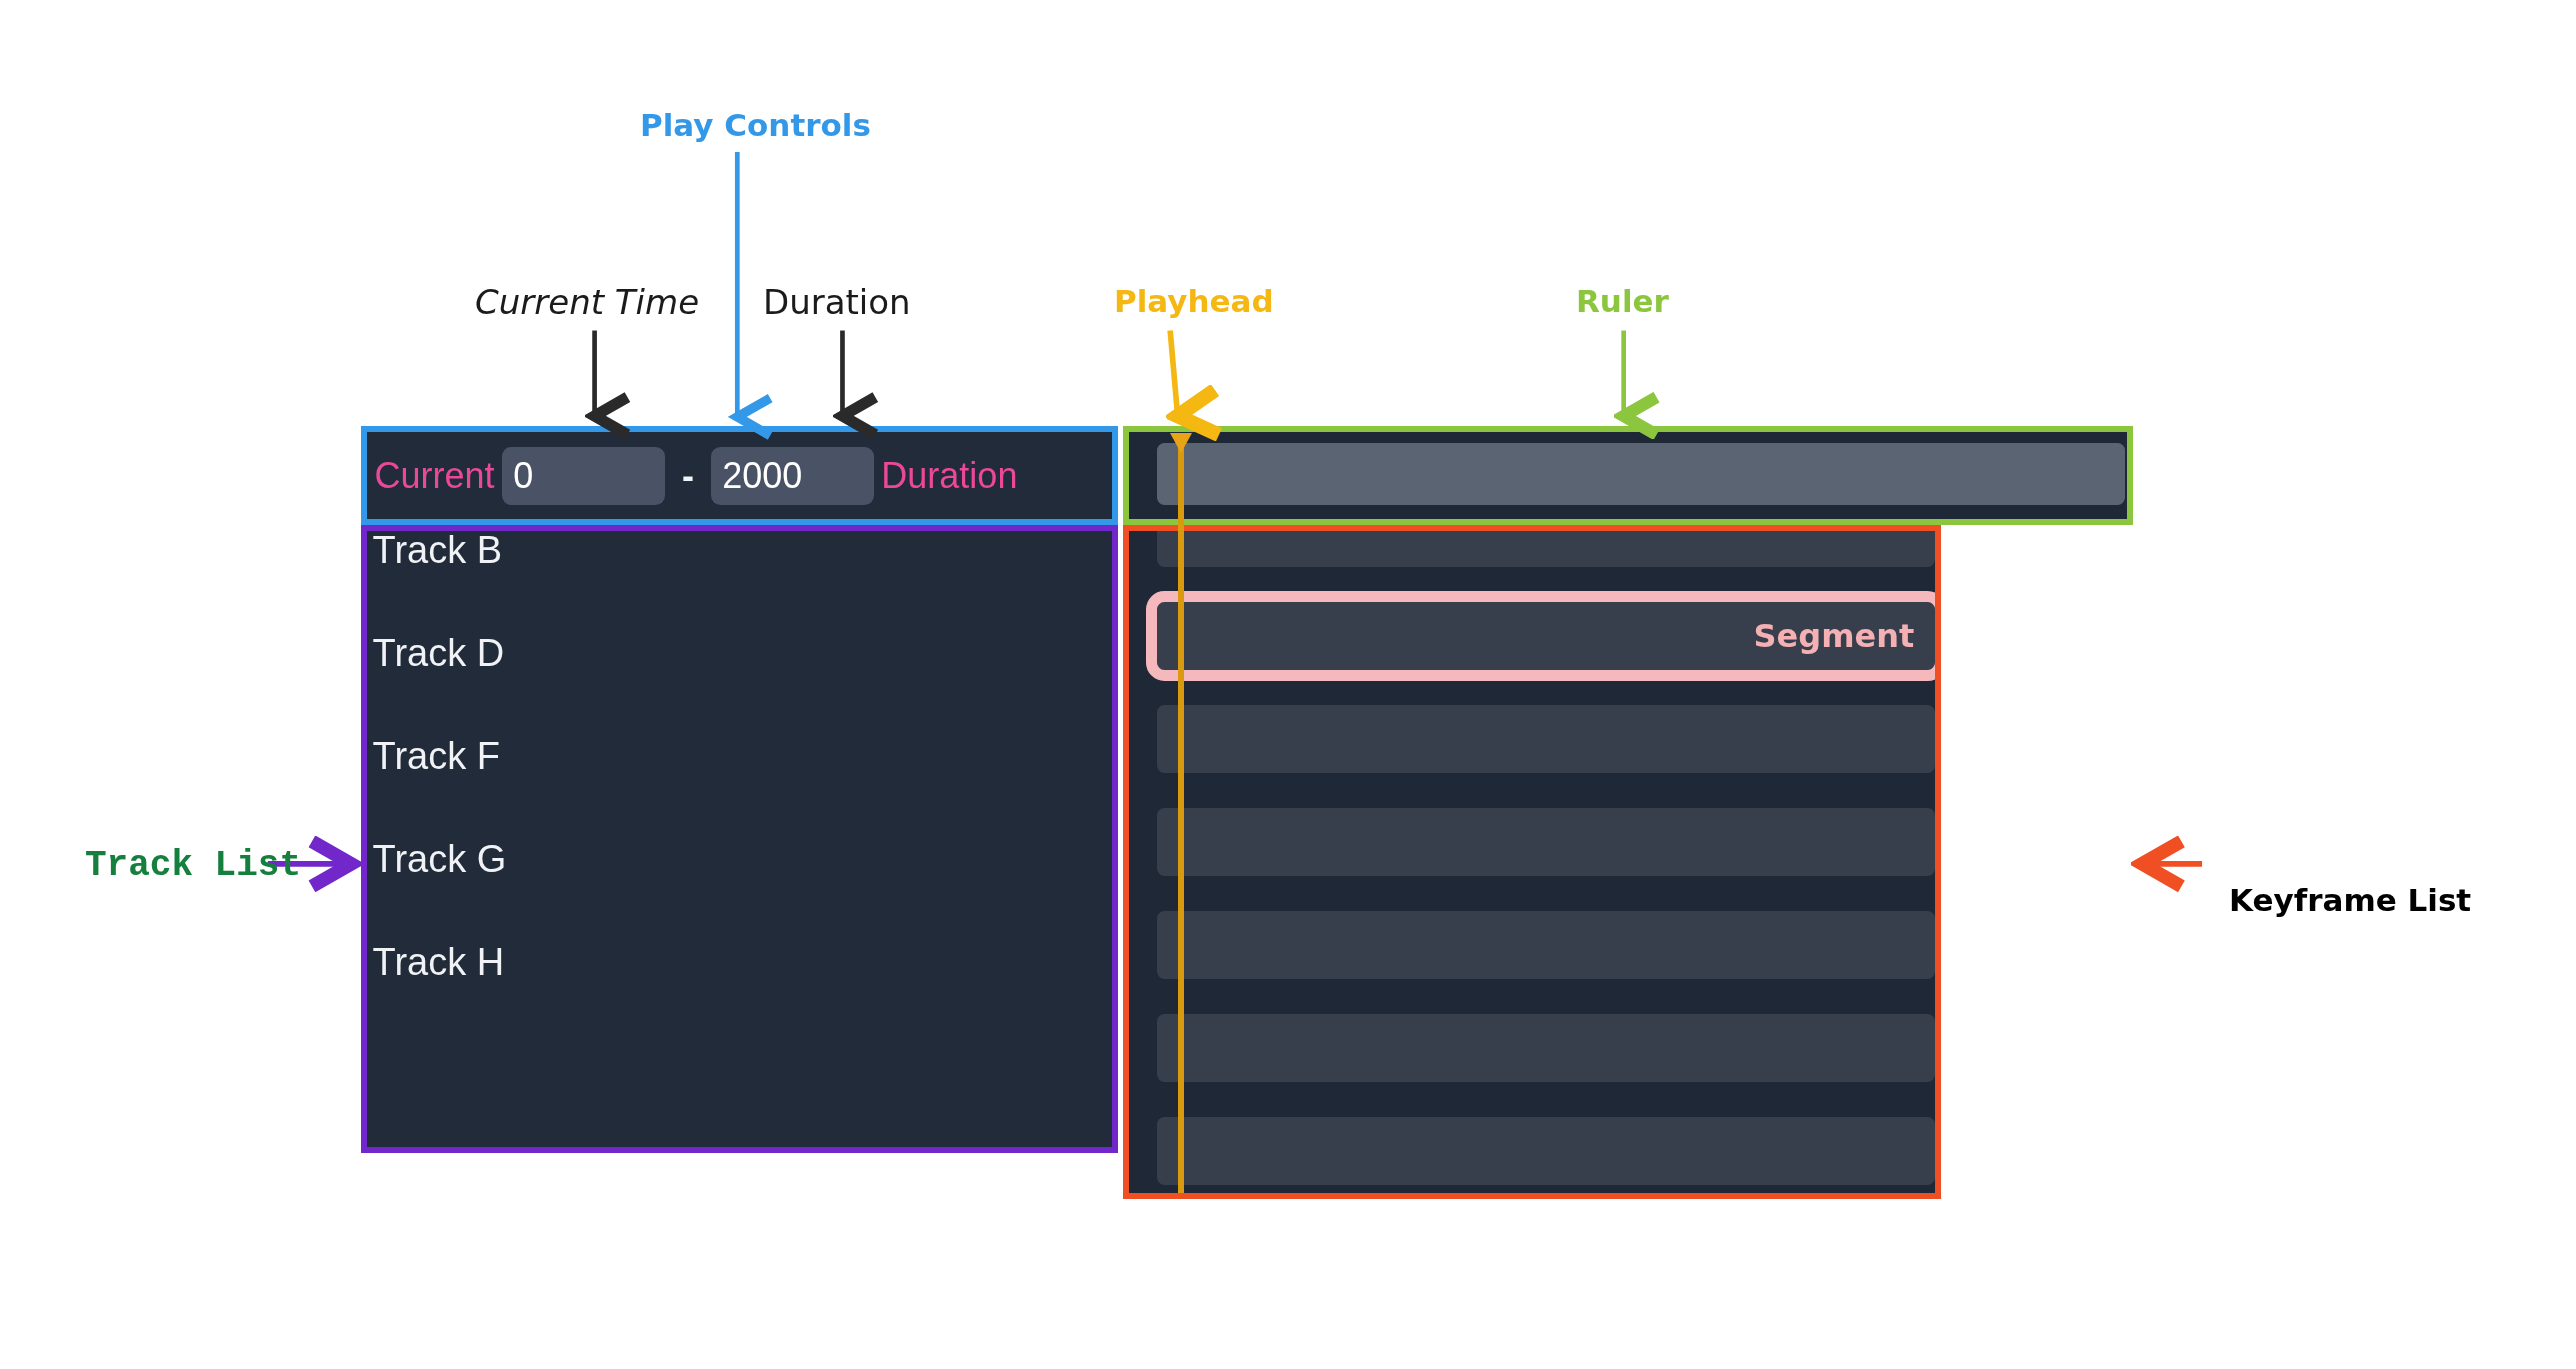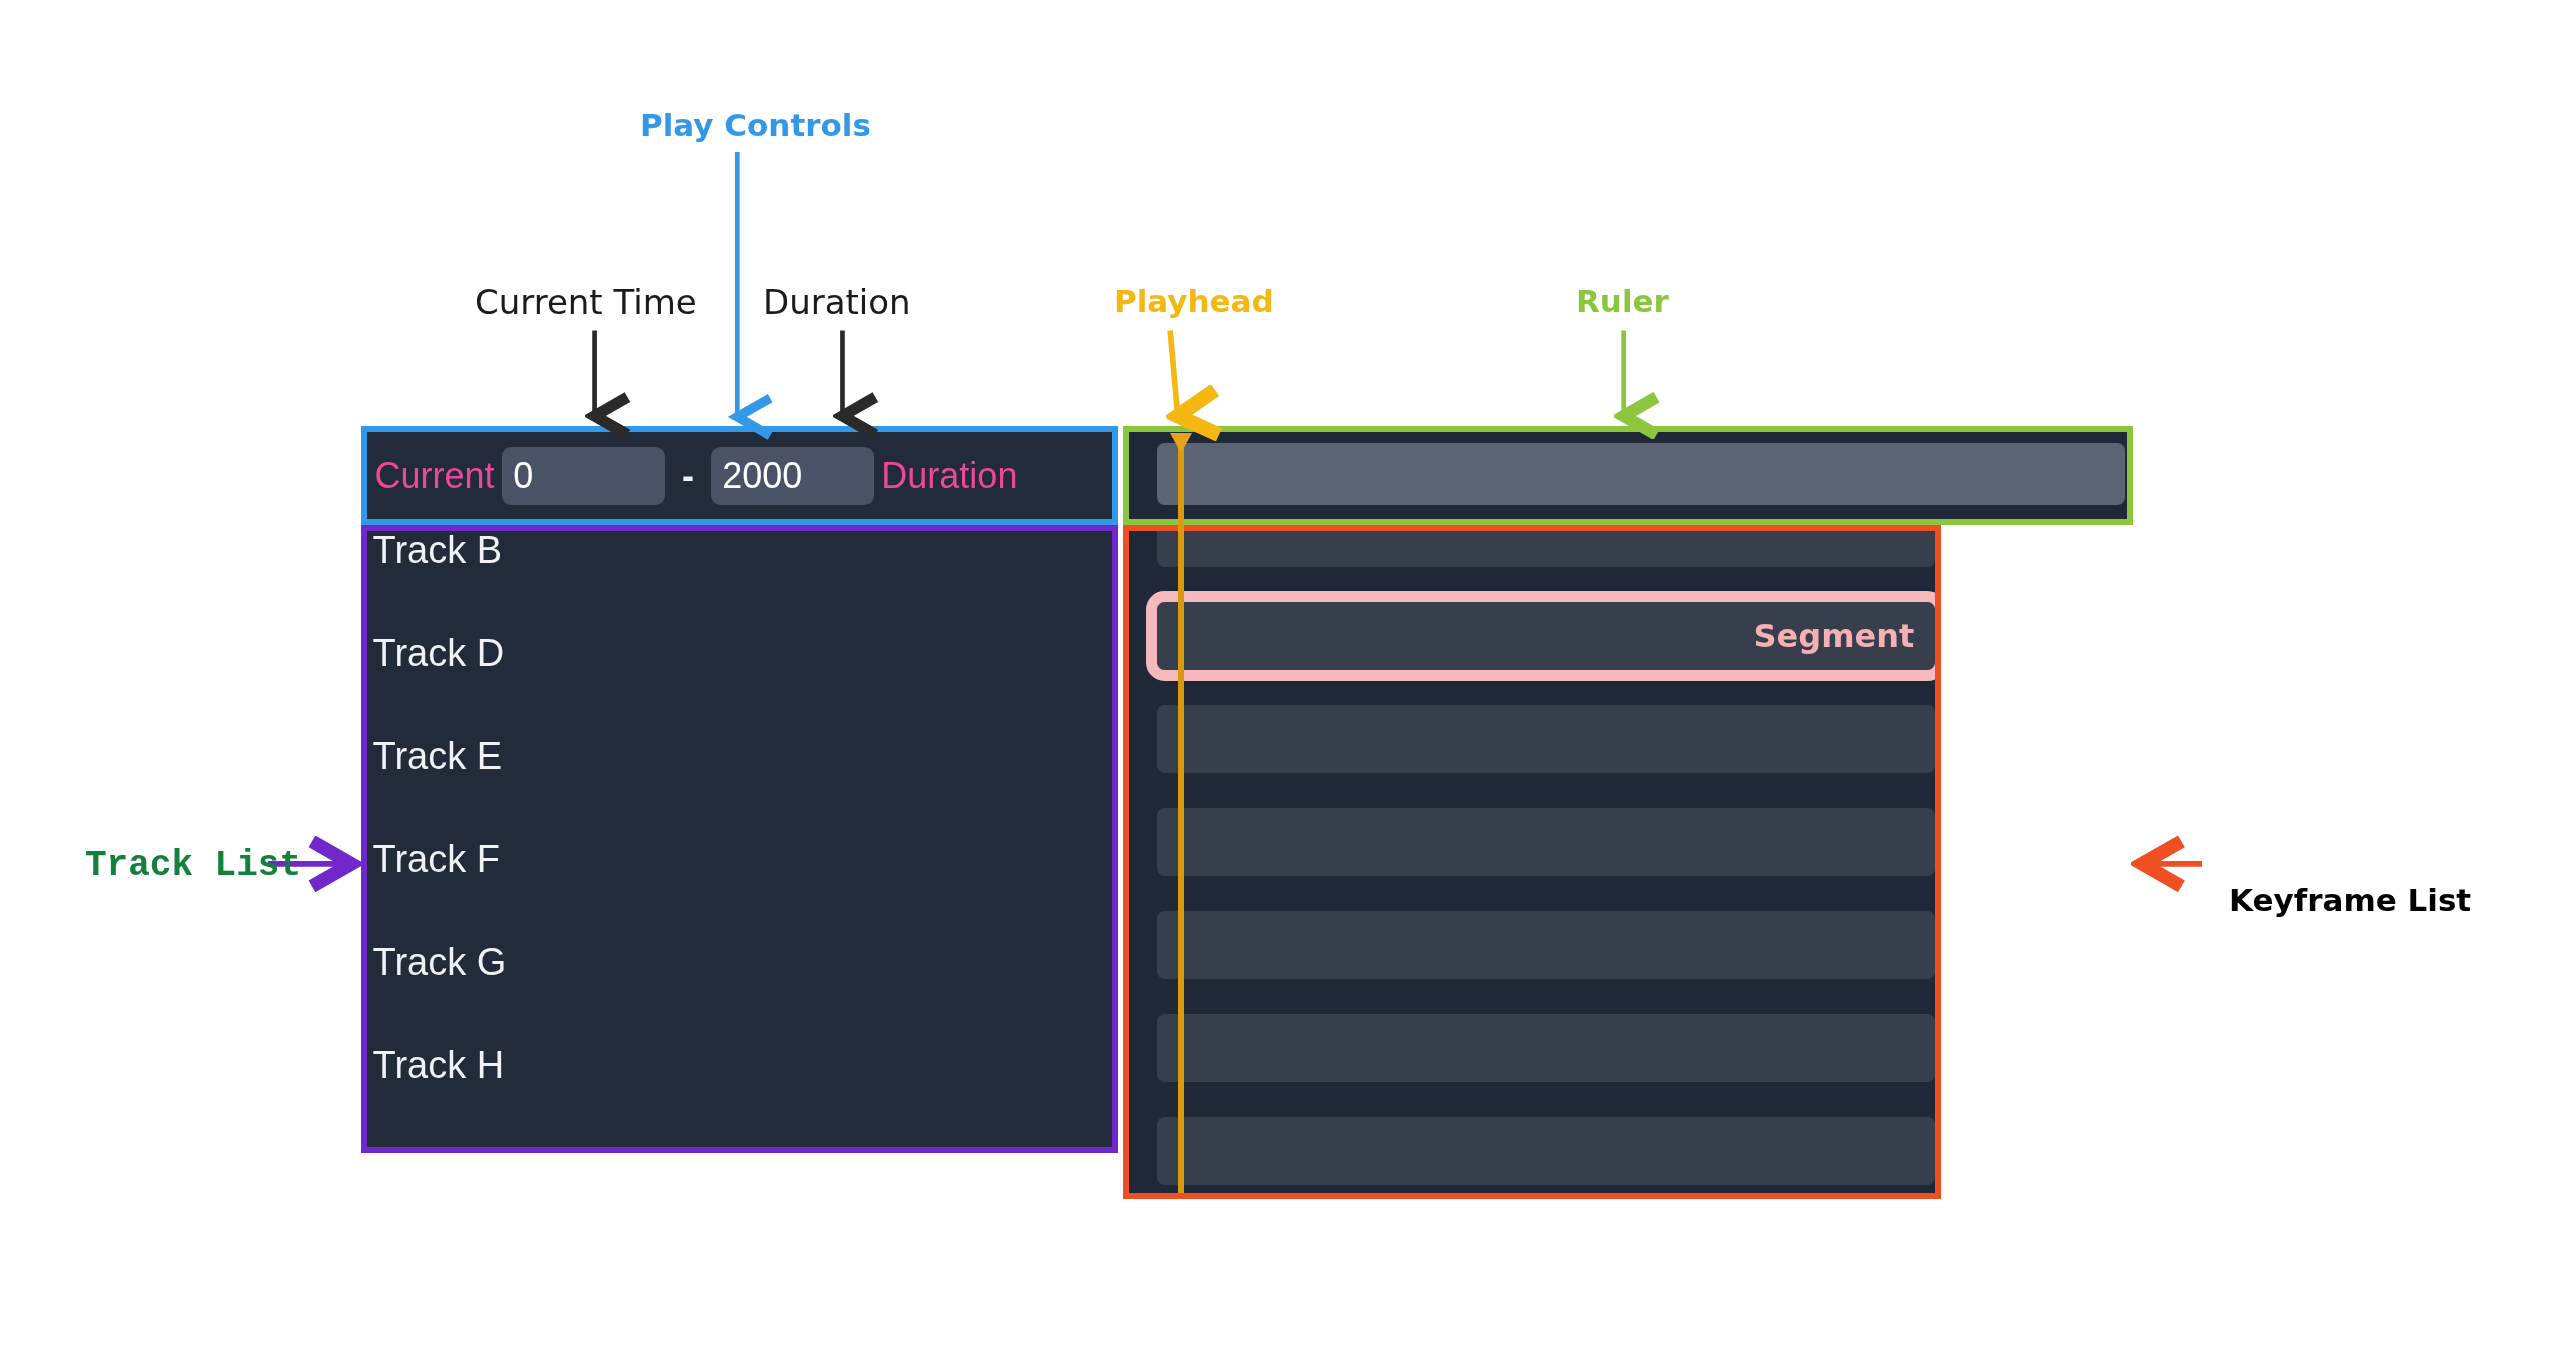--- a/index.html
+++ b/index.html
@@ -218,23 +218,20 @@
 
 <div id="track-list">
   <div id="track-list-scroll">
     <div class="track-row">
       <span class="track-name">Track B</span>
     </div>
     <div class="track-row">
       <span class="track-name">Track D</span>
     </div>
     <div class="track-row">
-      <span class="track-name">Track E</span>
-    </div>
-    <div class="track-row">
       <span class="track-name">Track F</span>
     </div>
     <div class="track-row">
       <span class="track-name">Track G</span>
     </div>
     <div class="track-row">
       <span class="track-name">Track H</span>
     </div>
   </div>
 </div>
@@ -303,20 +300,20 @@
 
   <line x1="1729" y1="352" x2="1729" y2="443" stroke="#8cc63e" stroke-width="5" marker-end="url(#ah-green)"></line>
 
   <line x1="285" y1="920" x2="374" y2="920" stroke="#7127c9" stroke-width="6" marker-end="url(#ah-purple)"></line>
 
   <line x1="2345" y1="920" x2="2281" y2="920" stroke="#f04e23" stroke-width="6" marker-end="url(#ah-red)"></line>
 </svg>
 
 <div id="anno-labels">
     <div class="anno-label" style="left: 613px; top: 110px; font-size: 31px; color: rgb(52, 152, 232); margin-left: 27px;">Play Controls</div>
-    <div class="anno-label plain" style="left: 475px; top: 285px; font-size: 34px;">Current Time</div>
+    <div class="anno-label plain" style="left: 475px; top: 285px; font-size: 34px; font-style: italic;">Current Time</div>
     <div class="anno-label plain" style="left: 763px; top: 285px; font-size: 34px;">Duration</div>
     <div class="anno-label" style="left: 1114px; top: 286px; font-size: 31px; color: rgb(245, 183, 18);">Playhead</div>
     <div class="anno-label" style="left: 1576px; top: 286px; font-size: 31px; color: rgb(140, 198, 62);">Ruler</div>
     <div class="anno-label" style="left: 85px; top: 848px; font-size: 36px; color: #15803d; font-family: Liberation Mono, monospace;">Track List</div>
     <div class="anno-label" style="left: 2229px; top: 848px; font-size: 31px; color: #000000; margin-top: 37px;">Keyframe List</div>
   </div>
 
 
 </body></html>

